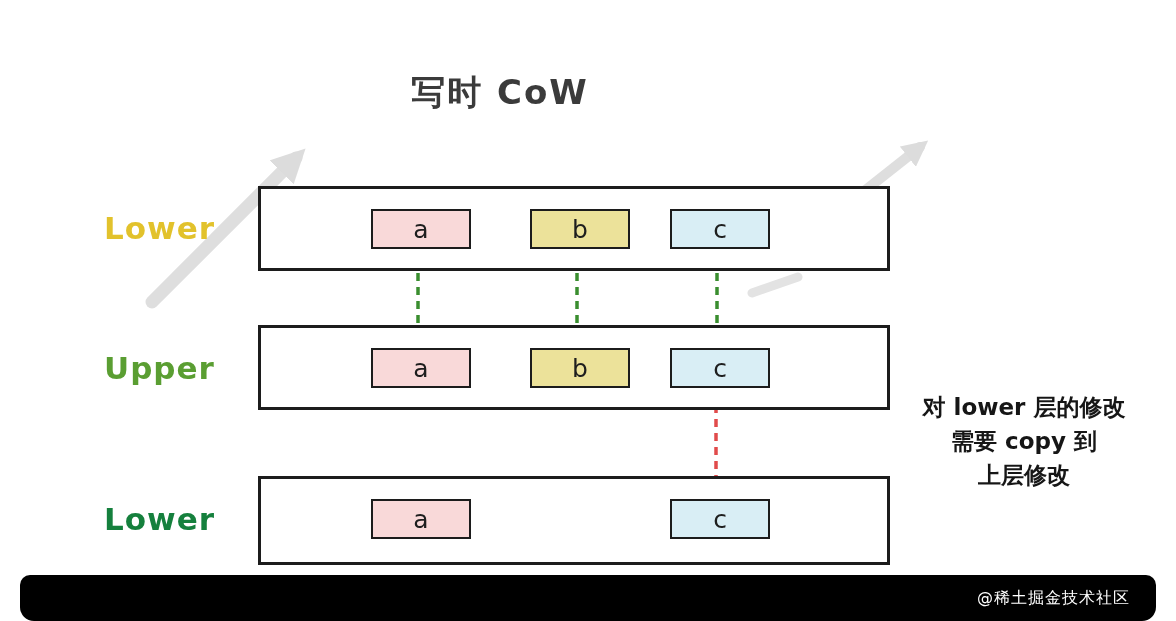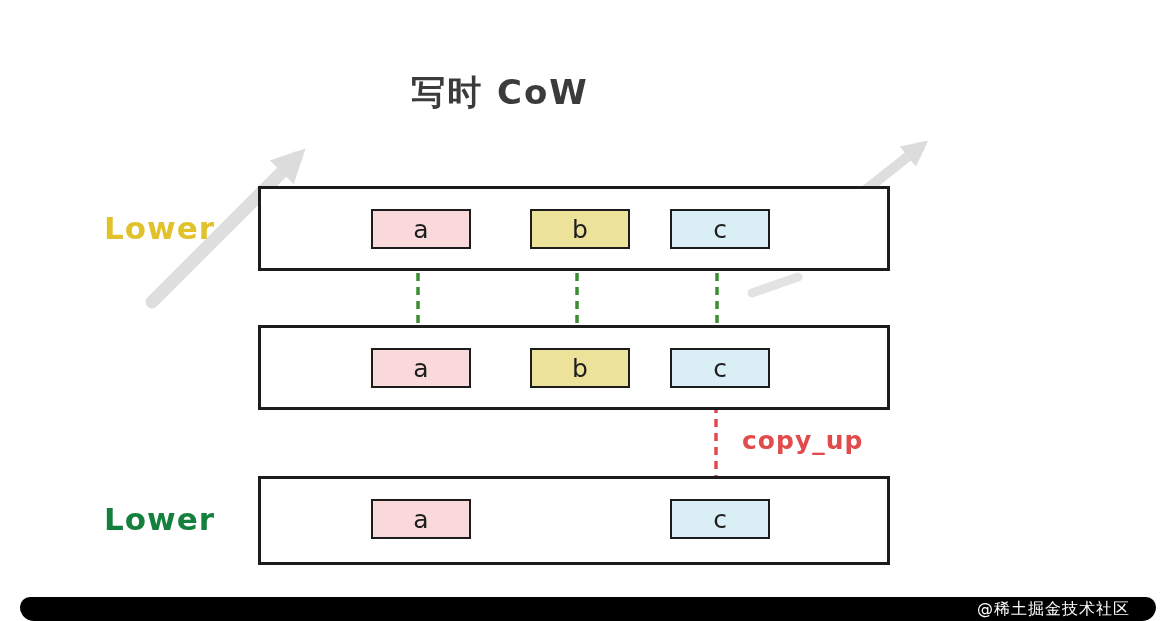--- a/index.html
+++ b/index.html
@@ -90,21 +90,21 @@
     font-weight: 600;
     color: #161616;
     line-height: 34px;
   }
 
   .watermark-bar {
     position: absolute;
     left: 20px;
     right: 20px;
     bottom: 0;
-    height: 24px;
+    height: 46px;
     background: #000000;
     border-radius: 10px 10px 14px 14px;
   }
   .watermark {
     position: absolute;
     right: 26px;
     top: 50%;
     transform: translateY(-50%);
     color: #ffffff;
     font-size: 16px;
@@ -149,20 +149,21 @@
       <span>a</span>
     </div>
     <div class="box fill-yellow pos-b">
       <span>b</span>
     </div>
     <div class="box fill-cyan pos-c">
       <span>c</span>
     </div>
   </div>
 
+  <div class="layer-label label-upper">Upper</div>
   <div class="layer-rect layer-upper">
     <div class="box fill-pink pos-a">
       <span>a</span>
     </div>
     <div class="box fill-yellow pos-b">
       <span>b</span>
     </div>
     <div class="box fill-cyan pos-c">
       <span>c</span>
     </div>
@@ -171,20 +172,24 @@
   <div class="layer-label label-lower">Lower</div>
   <div class="layer-rect layer-lower">
     <div class="box fill-pink pos-a">
       <span>a</span>
     </div>
     <div class="box fill-cyan pos-c">
       <span>c</span>
     </div>
   </div>
 
-  <div class="copyup">copy_up</div>
 
+  <div class="annotation">
+    <div>对 lower 层的修改</div>
+    <div>需要 copy 到</div>
+    <div>上层修改</div>
+  </div>
 
   <div class="watermark-bar">
     <span class="watermark">@稀土掘金技术社区</span>
   </div>
 
 </div>
 
 </body></html>

